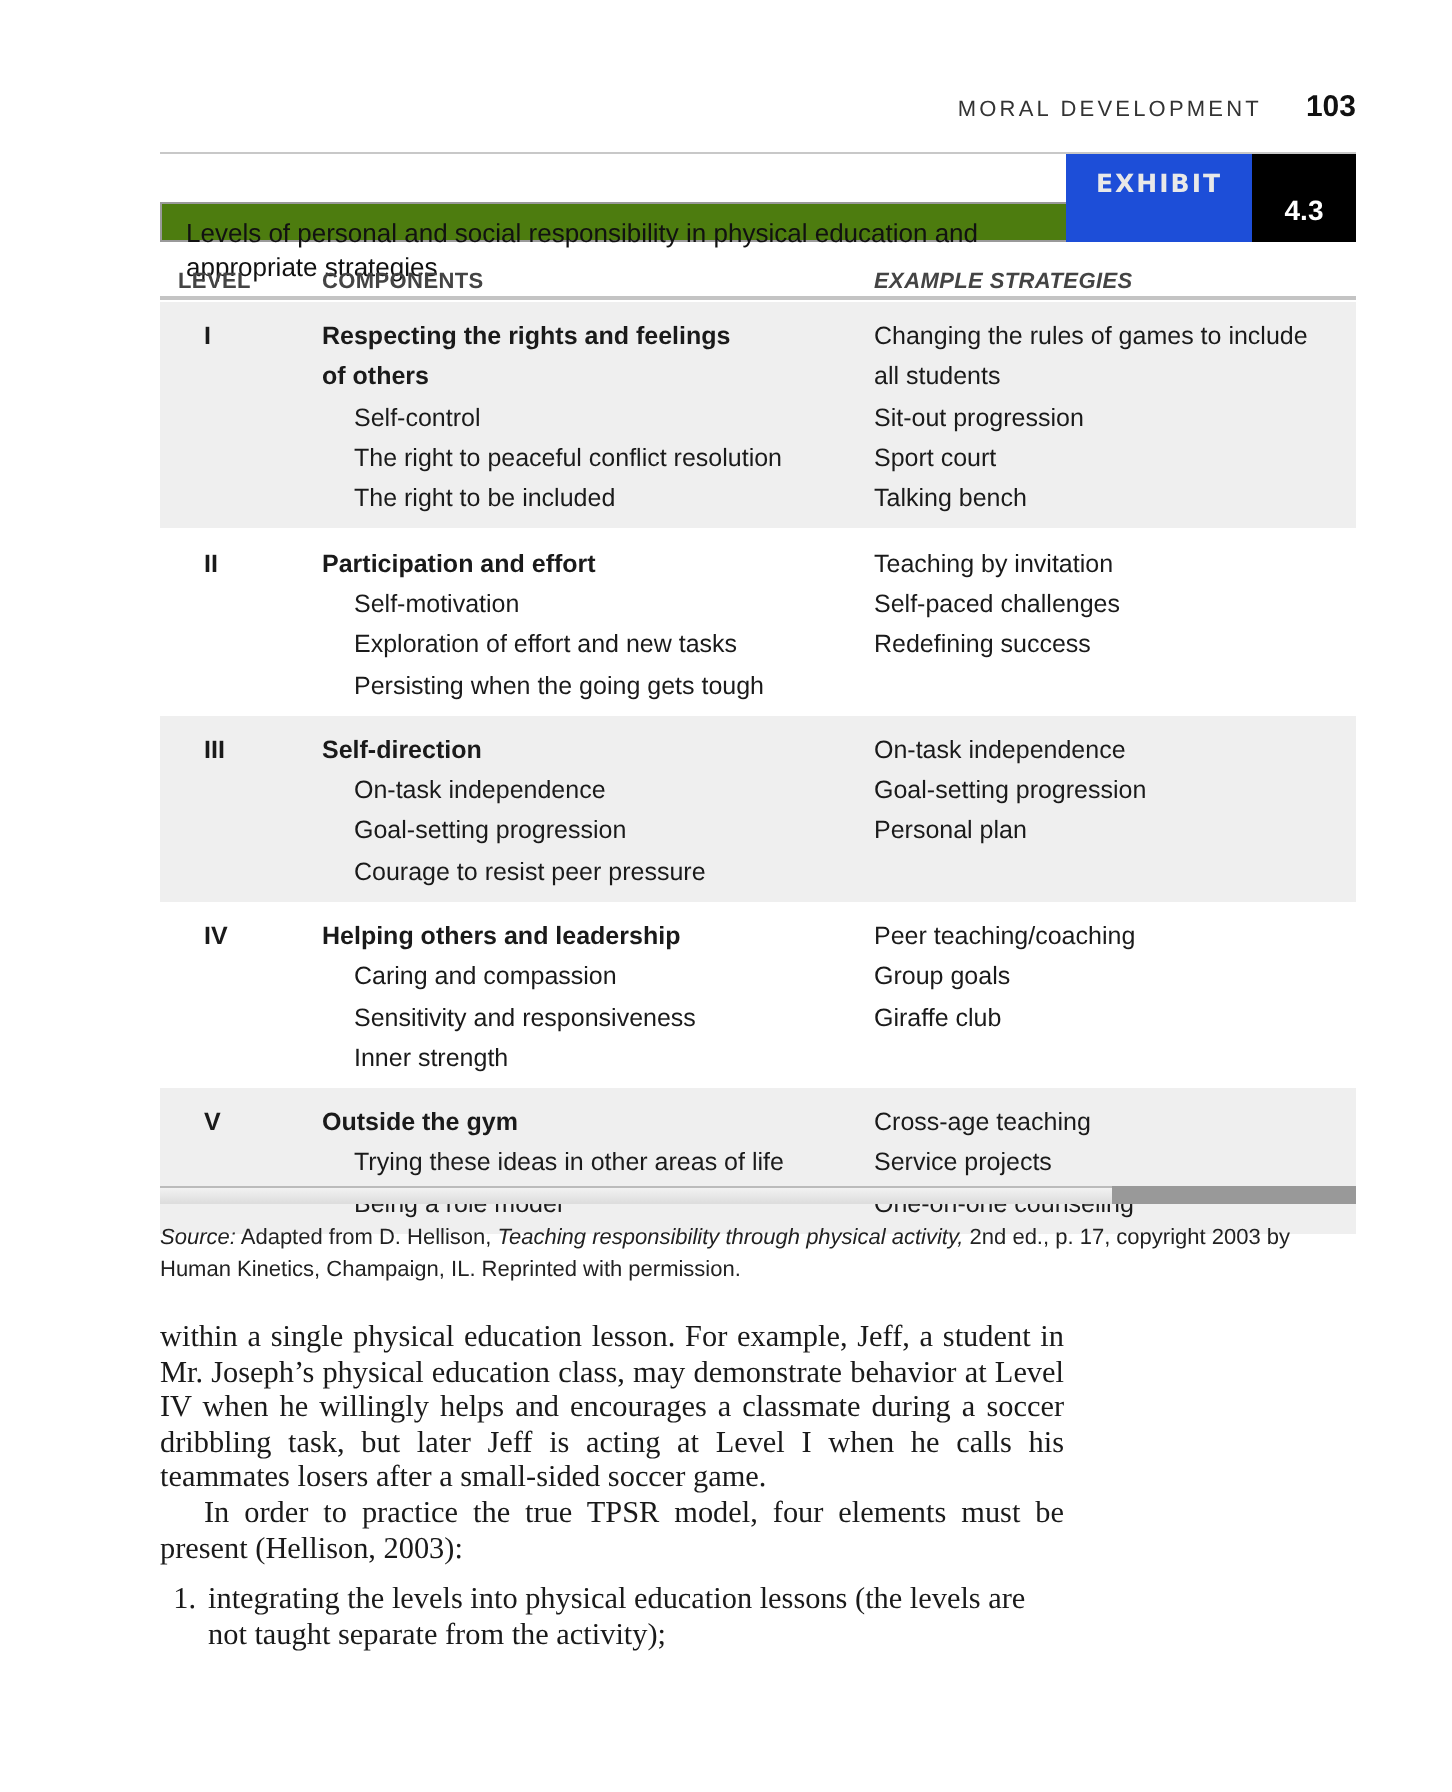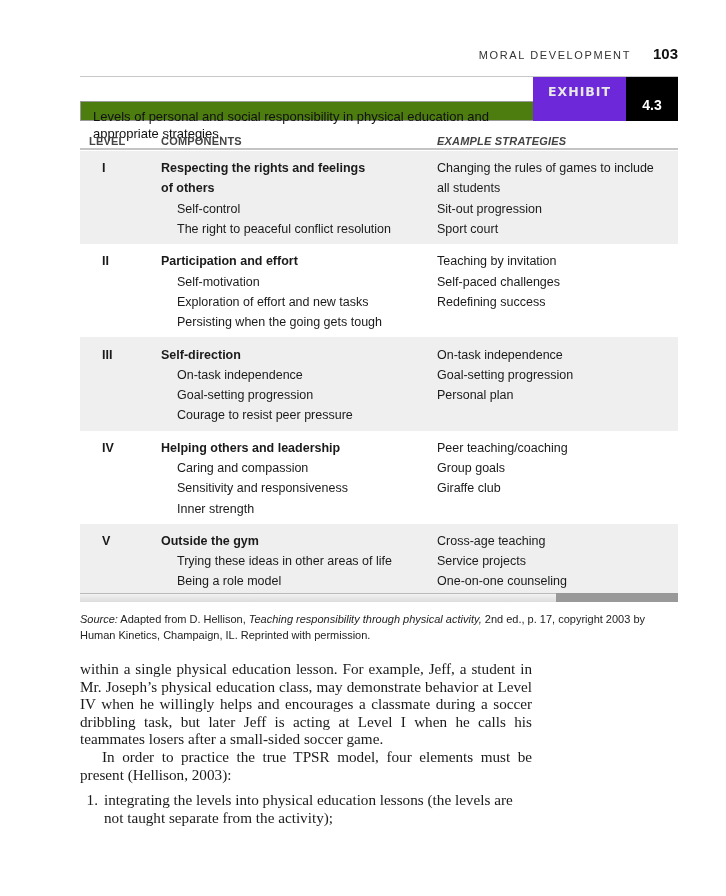--- a/index.html
+++ b/index.html
@@ -4,21 +4,21 @@
 <style>
   html, body { margin: 0; padding: 0; background: #ffffff; }
   body { width: 726px; height: 896px; position: relative; overflow: hidden; color: #1a1a1a; }
 
   .running-head { position: absolute; top: 45px; right: 48px; display: flex; align-items: baseline; gap: 22px; }
   .running-title { font-family: "Liberation Sans", sans-serif; font-size: 11px; letter-spacing: 1.6px; color: #333; padding-left: 34px; }
   .page-num { font-family: "Liberation Sans", sans-serif; font-size: 15px; font-weight: bold; color: #111; }
 
   .exhibit-header { position: absolute; top: 76px; left: 80px; width: 598px; height: 44px; display: flex; border-top: 1px solid #c8c8c8; }
   .exhibit-caption { flex: 1; background: #4d7c0f; border: 1px solid #9a9a9a; border-right: none; padding: 6px 12px; font-family: "Liberation Sans", sans-serif; font-size: 13px; line-height: 17px; color: #111; margin-top: 24px; }
-  .exhibit-label { width: 93px; background: #6d28d9; color: #e8e8e8; font-family: "DejaVu Sans", sans-serif; font-weight: bold; font-size: 12.5px; letter-spacing: 1px; text-align: center; padding-top: 7px; box-sizing: border-box; }
+  .exhibit-label { width: 93px; background: #1d4ed8; color: #e8e8e8; font-family: "DejaVu Sans", sans-serif; font-weight: bold; font-size: 12.5px; letter-spacing: 1px; text-align: center; padding-top: 7px; box-sizing: border-box; }
   .exhibit-number { width: 52px; background: #000; color: #fff; font-family: "Liberation Sans", sans-serif; font-weight: bold; font-size: 14px; text-align: center; padding-top: 20px; box-sizing: border-box; }
 
   .table-head { position: absolute; top: 133px; left: 80px; width: 598px; height: 15px; border-bottom: 2px solid #c4c4c4; font-family: "Liberation Sans", sans-serif; font-size: 11px; font-weight: bold; color: #444; transform-origin: left; }
   .th { position: absolute; top: 2px; letter-spacing: 0.2px; }
   .th-level { left: 9px; }
   .th-components { left: 81px; }
   .th-strategies { left: 357px; font-style: italic; }
 
   .table-body { position: absolute; top: 151px; left: 80px; width: 598px; }
   .level-block { position: relative; font-family: "Liberation Sans", sans-serif; font-size: 12.5px; color: #1a1a1a; padding: 7px 0 5px 0; }
@@ -81,20 +81,25 @@
     <div class="row">
       <span class="cell-level"></span>
       <span class="cell-comp sub">Self-control</span>
       <span class="cell-strat">Sit-out progression</span>
     </div>
     <div class="row">
       <span class="cell-level"></span>
       <span class="cell-comp sub">The right to peaceful conflict resolution</span>
       <span class="cell-strat">Sport court</span>
     </div>
+    <div class="row">
+      <span class="cell-level"></span>
+      <span class="cell-comp sub">The right to be included</span>
+      <span class="cell-strat">Talking bench</span>
+    </div>
   </div>
 
   <div class="level-block">
     <div class="row">
       <span class="cell-level">II</span>
       <span class="cell-comp bold">Participation and effort</span>
       <span class="cell-strat">Teaching by invitation</span>
     </div>
     <div class="row">
       <span class="cell-level"></span>

